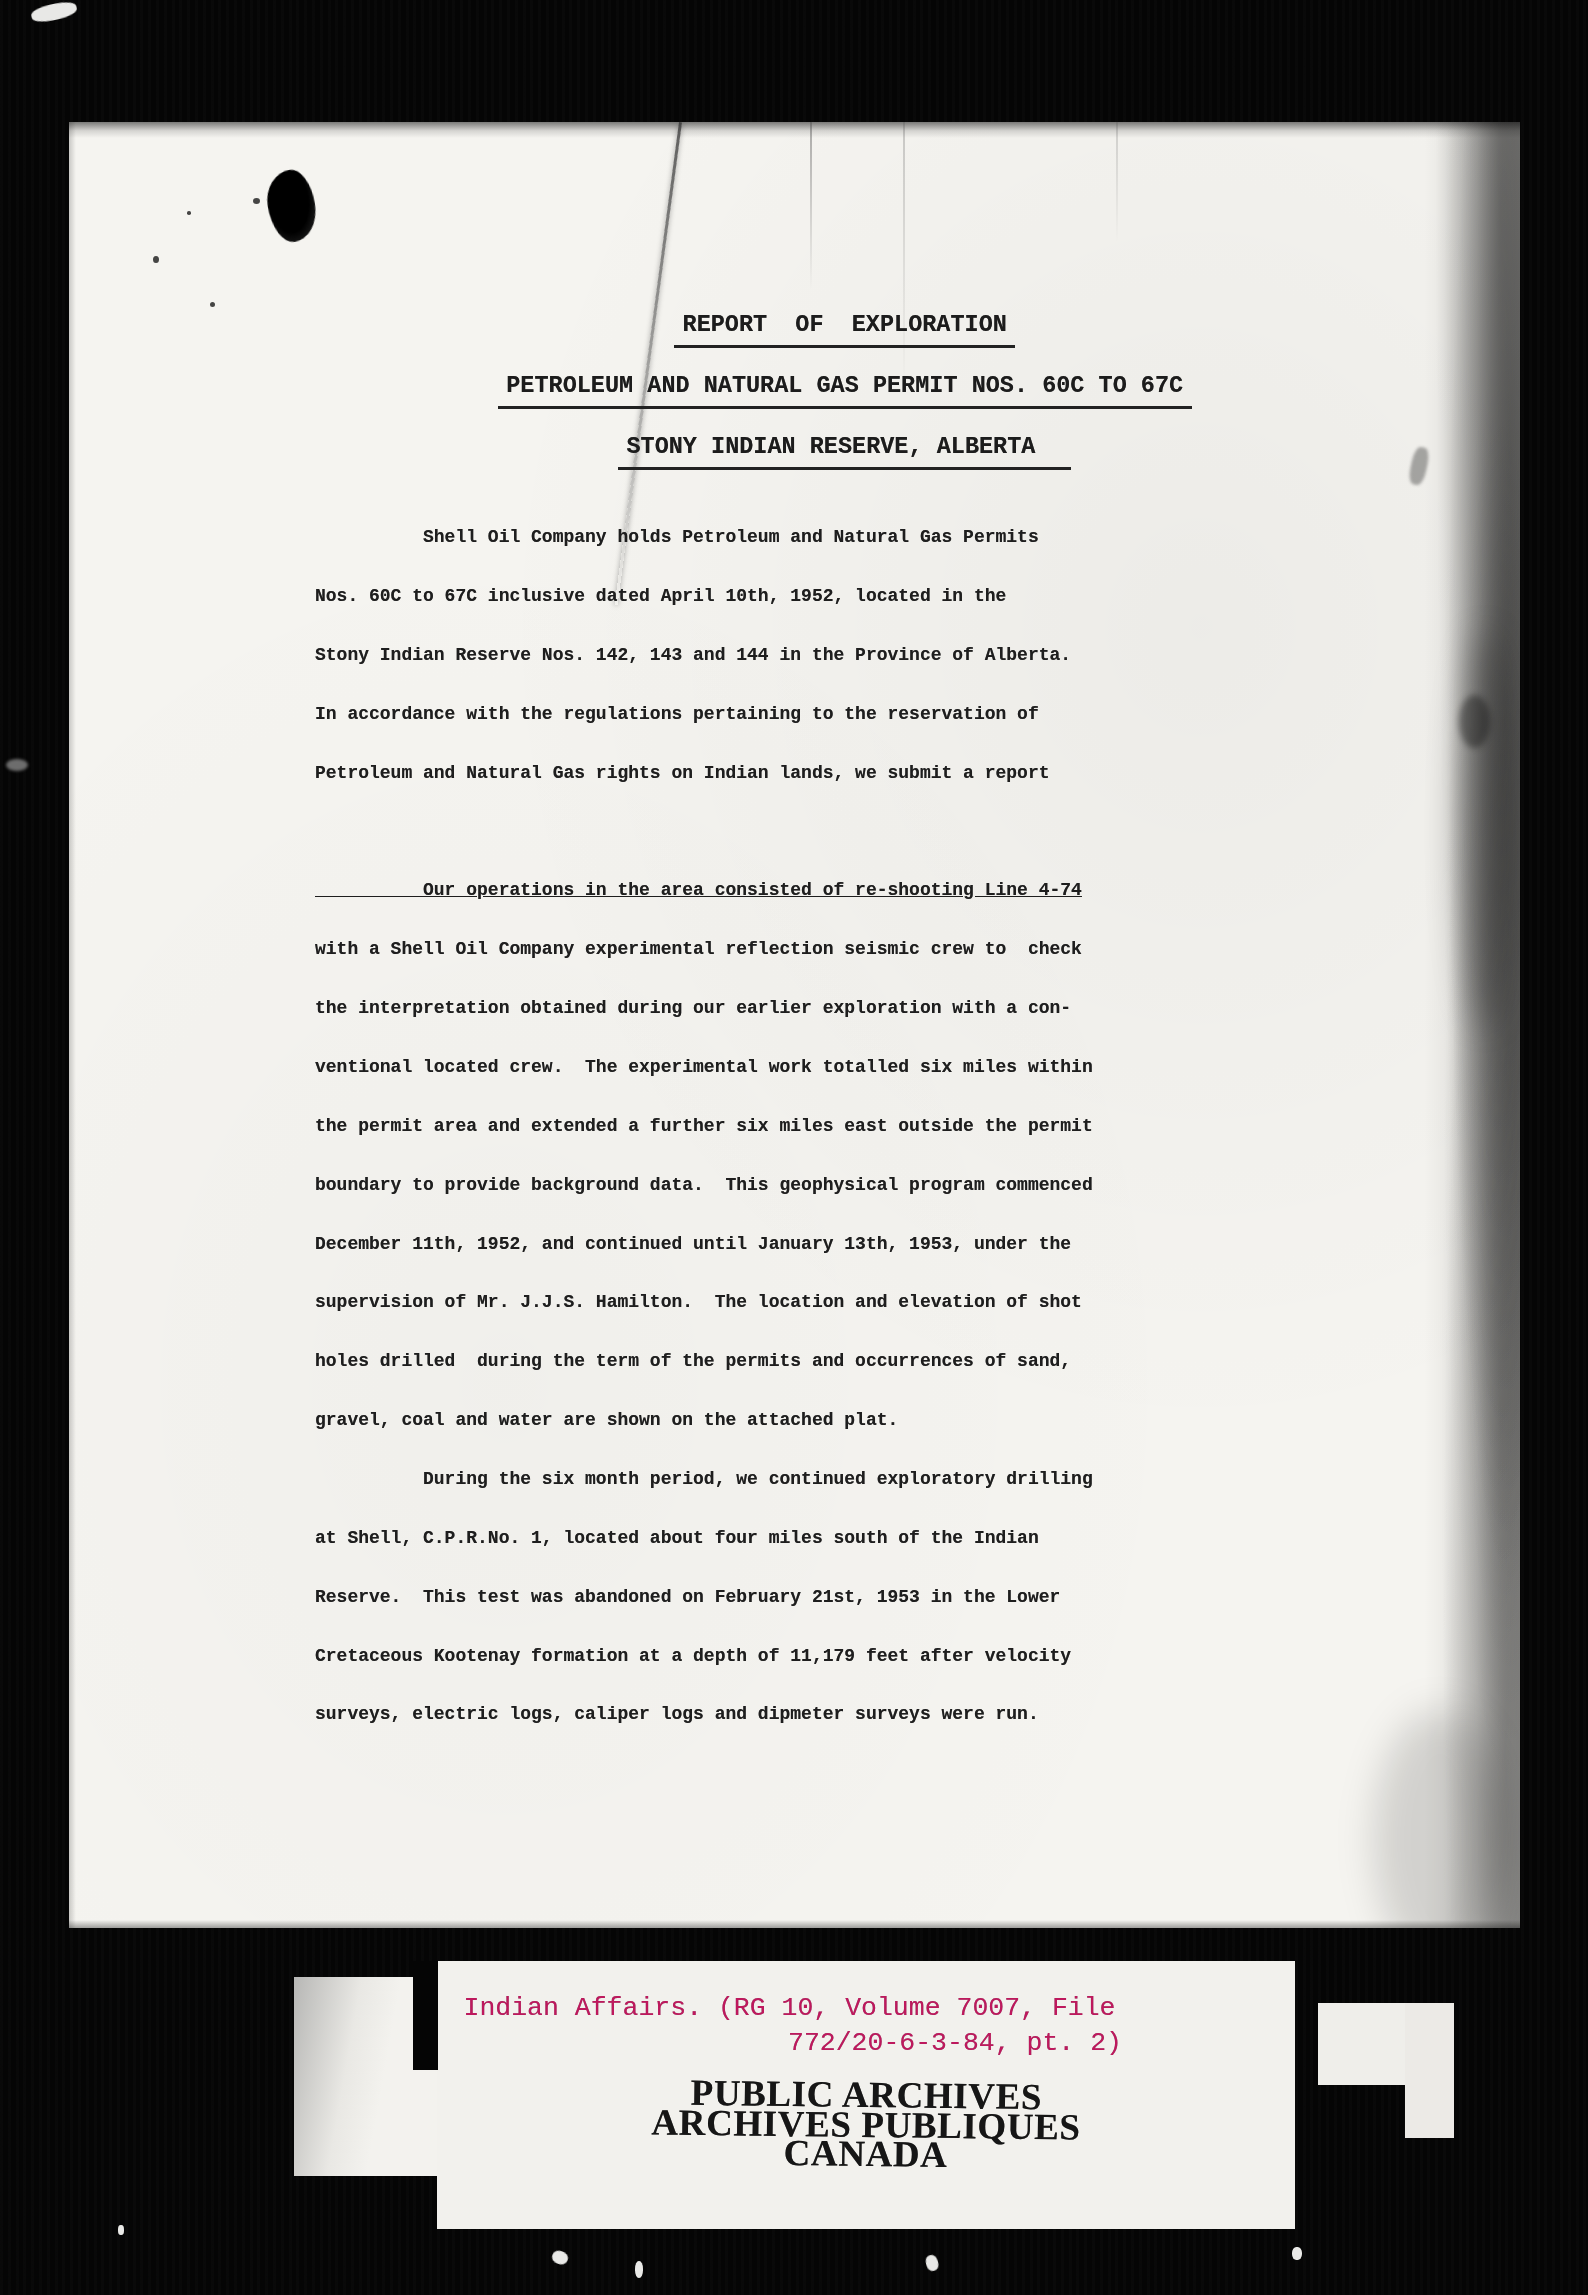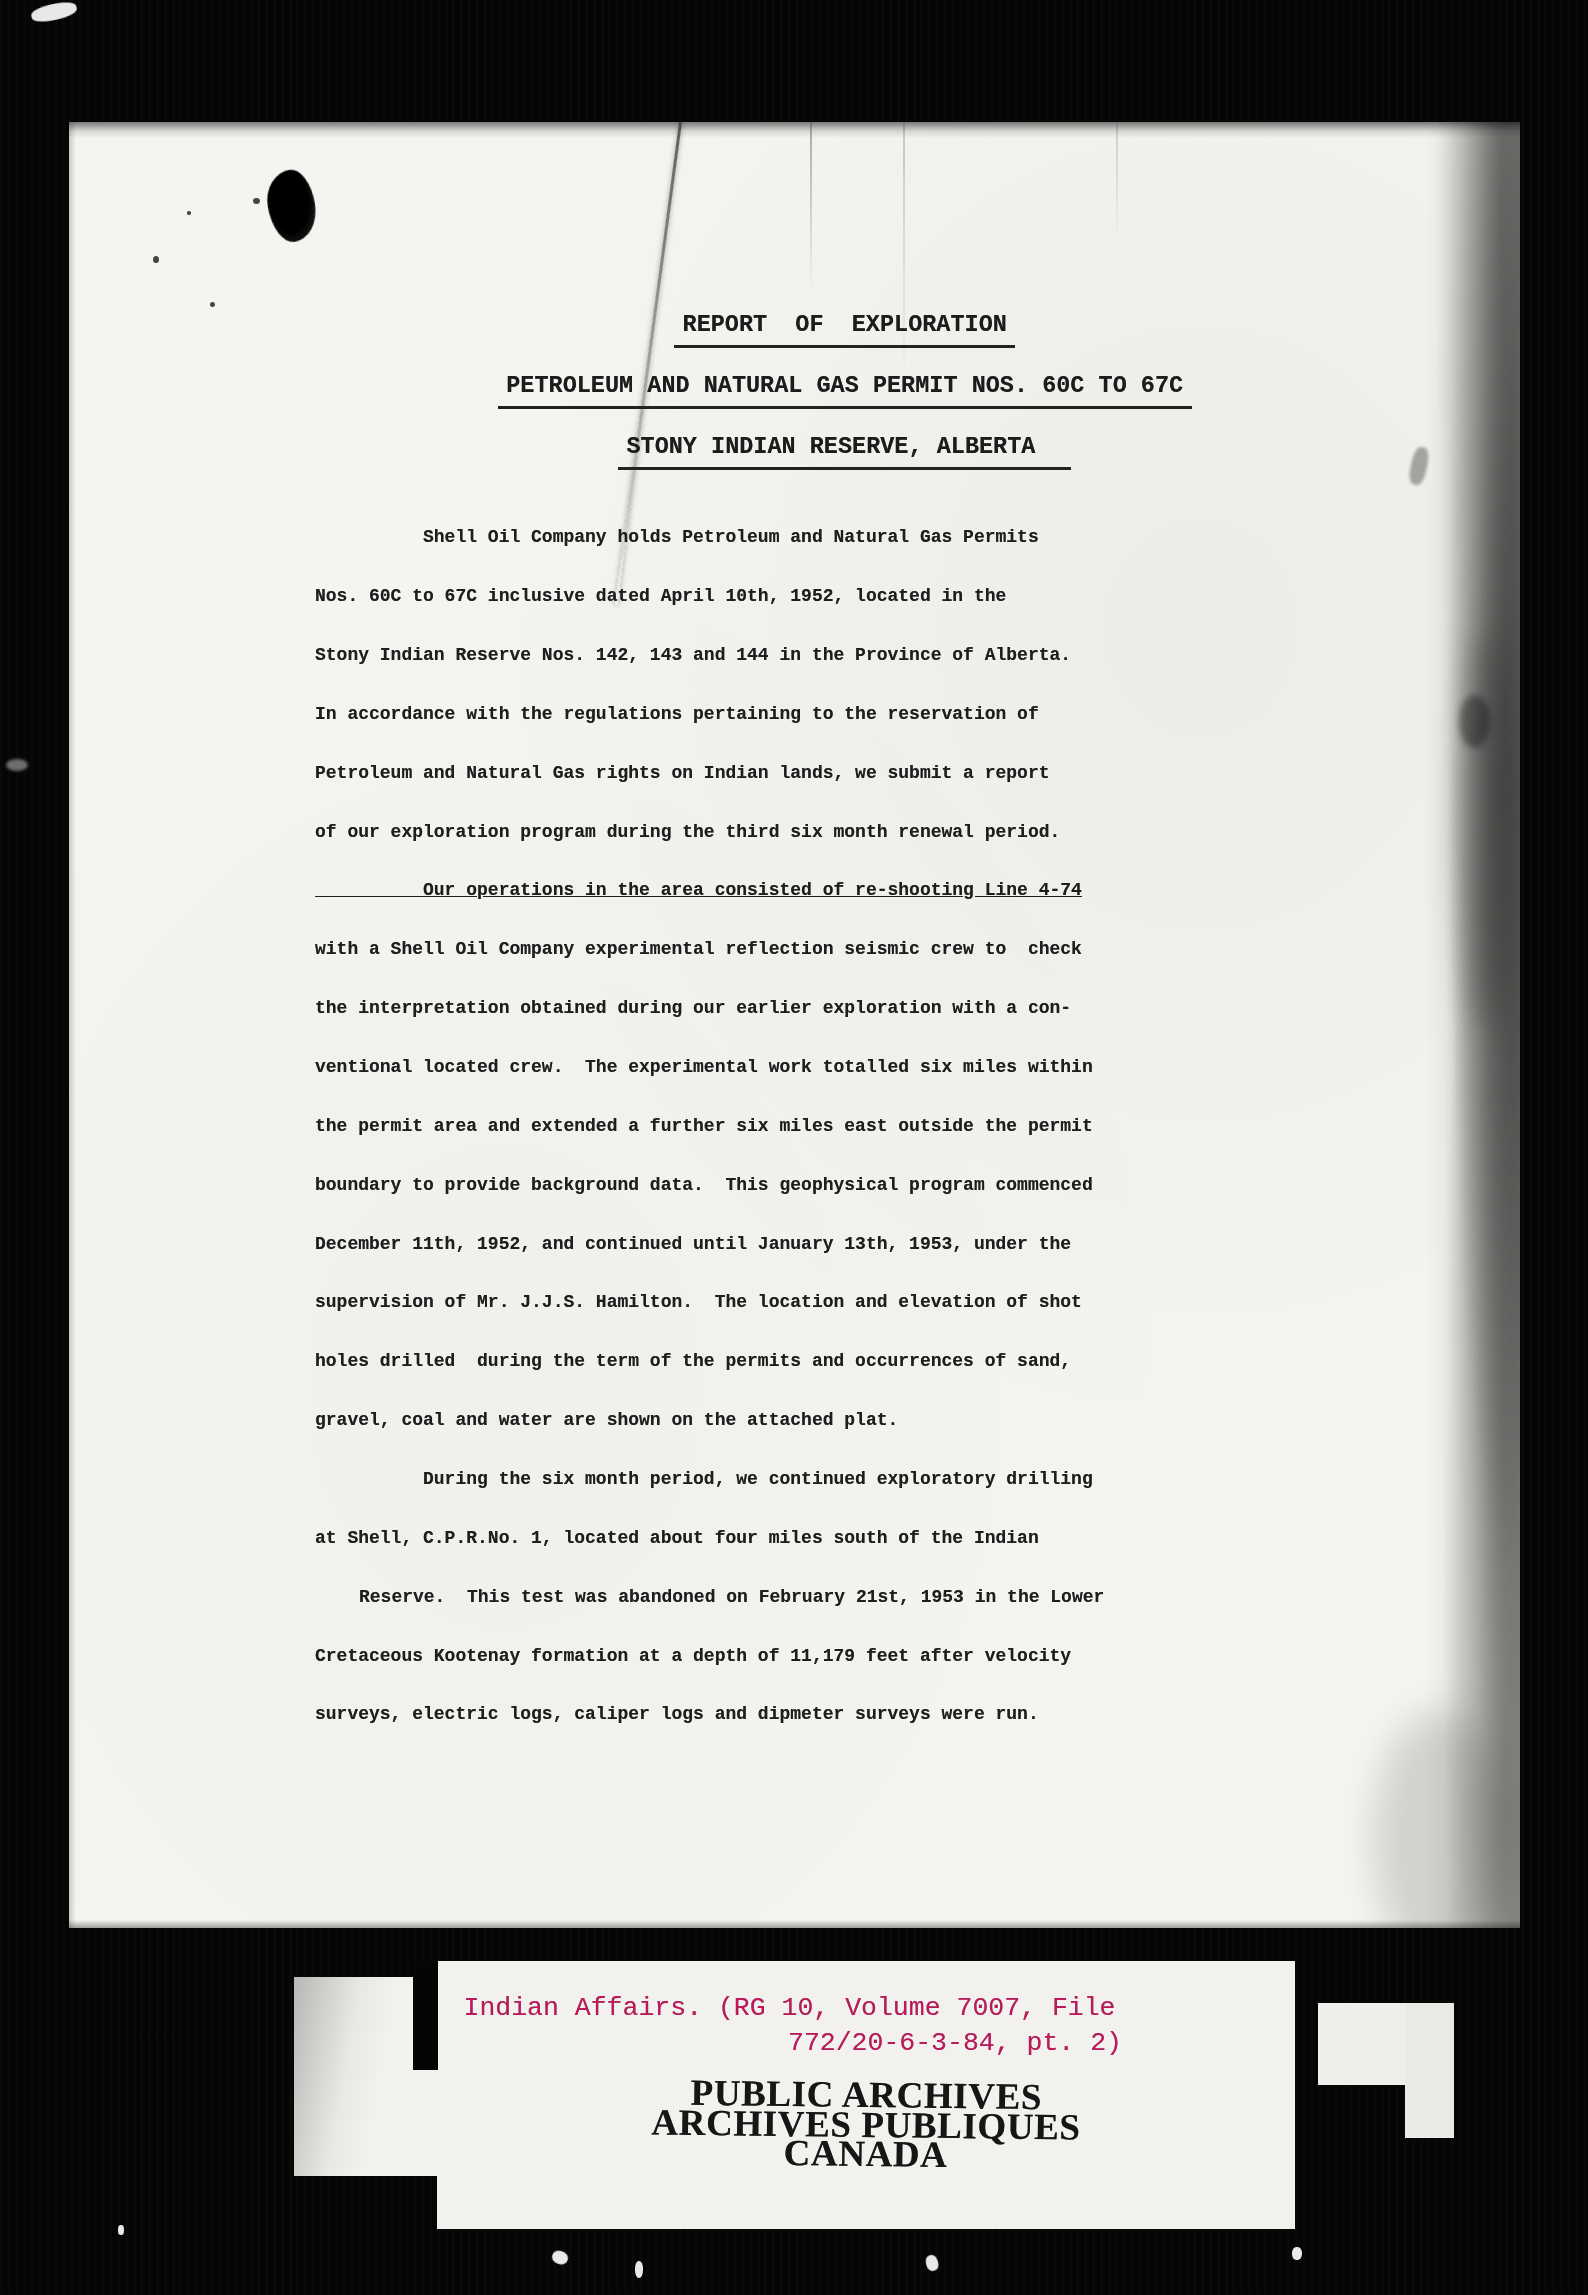--- a/index.html
+++ b/index.html
@@ -202,34 +202,33 @@
   </div>
   <div class="title-line" style="top:283px">
     <span class="u" style="padding-right:36px">STONY INDIAN RESERVE, ALBERTA</span>
   </div>
 
   <div class="body-line" style="top: 401px;">          Shell Oil Company holds Petroleum and Natural Gas Permits</div>
   <div class="body-line" style="top: 460px;">Nos. 60C to 67C inclusive dated April 10th, 1952, located in the</div>
   <div class="body-line" style="top: 519px;">Stony Indian Reserve Nos. 142, 143 and 144 in the Province of Alberta.</div>
   <div class="body-line" style="top: 578px;">In accordance with the regulations pertaining to the reservation of</div>
   <div class="body-line" style="top: 637px;">Petroleum and Natural Gas rights on Indian lands, we submit a report</div>
-  <div class="body-line" style="top: 696px;">of our exploration program during the third six month renewal period.</div>
   <div class="body-line" style="top: 754px; text-decoration: underline;">          Our operations in the area consisted of re-shooting Line 4-74</div>
   <div class="body-line" style="top: 813px;">with a Shell Oil Company experimental reflection seismic crew to  check</div>
   <div class="body-line" style="top: 872px;">the interpretation obtained during our earlier exploration with a con-</div>
   <div class="body-line" style="top: 931px;">ventional located crew.  The experimental work totalled six miles within</div>
   <div class="body-line" style="top: 990px;">the permit area and extended a further six miles east outside the permit</div>
   <div class="body-line" style="top: 1049px;">boundary to provide background data.  This geophysical program commenced</div>
   <div class="body-line" style="top: 1108px;">December 11th, 1952, and continued until January 13th, 1953, under the</div>
   <div class="body-line" style="top: 1166px;">supervision of Mr. J.J.S. Hamilton.  The location and elevation of shot</div>
   <div class="body-line" style="top: 1225px;">holes drilled  during the term of the permits and occurrences of sand,</div>
   <div class="body-line" style="top: 1284px;">gravel, coal and water are shown on the attached plat.</div>
   <div class="body-line" style="top: 1343px;">          During the six month period, we continued exploratory drilling</div>
   <div class="body-line" style="top: 1402px;">at Shell, C.P.R.No. 1, located about four miles south of the Indian</div>
-  <div class="body-line" style="top: 1461px; margin-left: 44px;">Reserve.  This test was abandoned on February 21st, 1953 in the Lower</div>
+  <div class="body-line" style="top: 1461px;">Reserve.  This test was abandoned on February 21st, 1953 in the Lower</div>
   <div class="body-line" style="top: 1520px;">Cretaceous Kootenay formation at a depth of 11,179 feet after velocity</div>
   <div class="body-line" style="top: 1578px;">surveys, electric logs, caliper logs and dipmeter surveys were run.</div>
 </div>
 
 <div class="top-left-scratch"></div>
 <div class="left-margin-mark"></div>
 
 <div class="card-left-strip"></div>
 <div class="right-white-block"></div>
 <div class="right-white-strip"></div>

